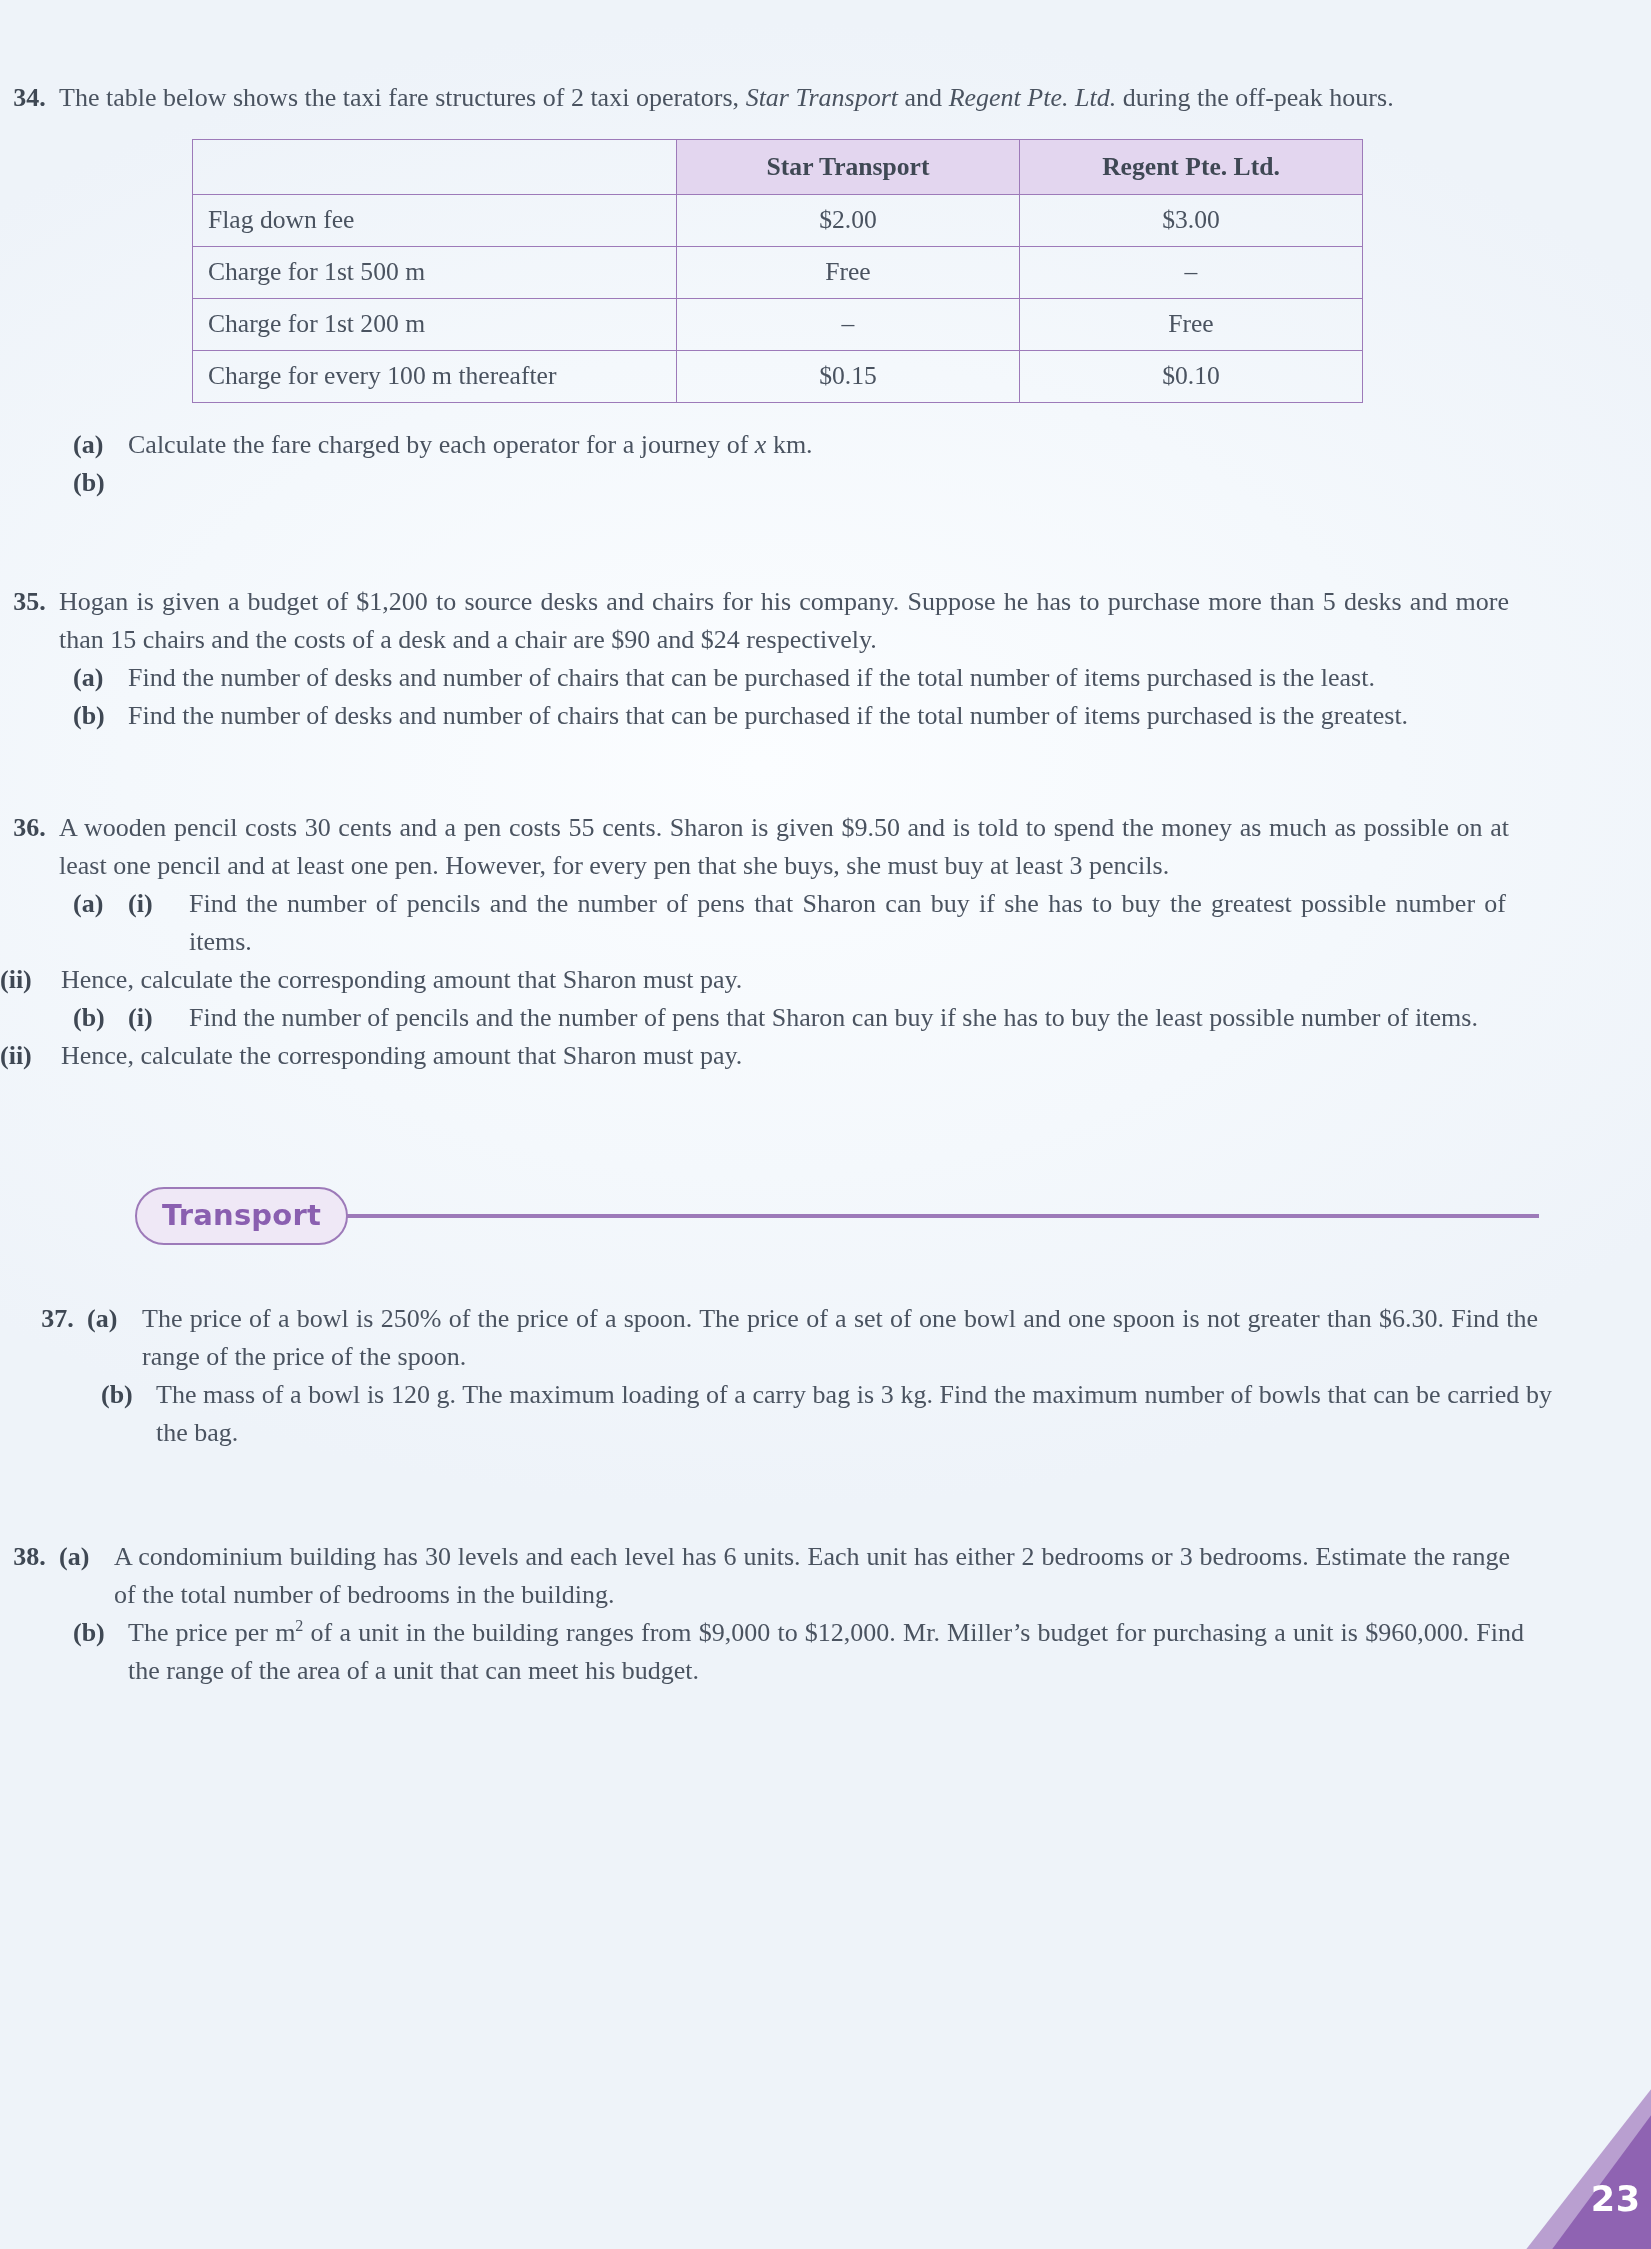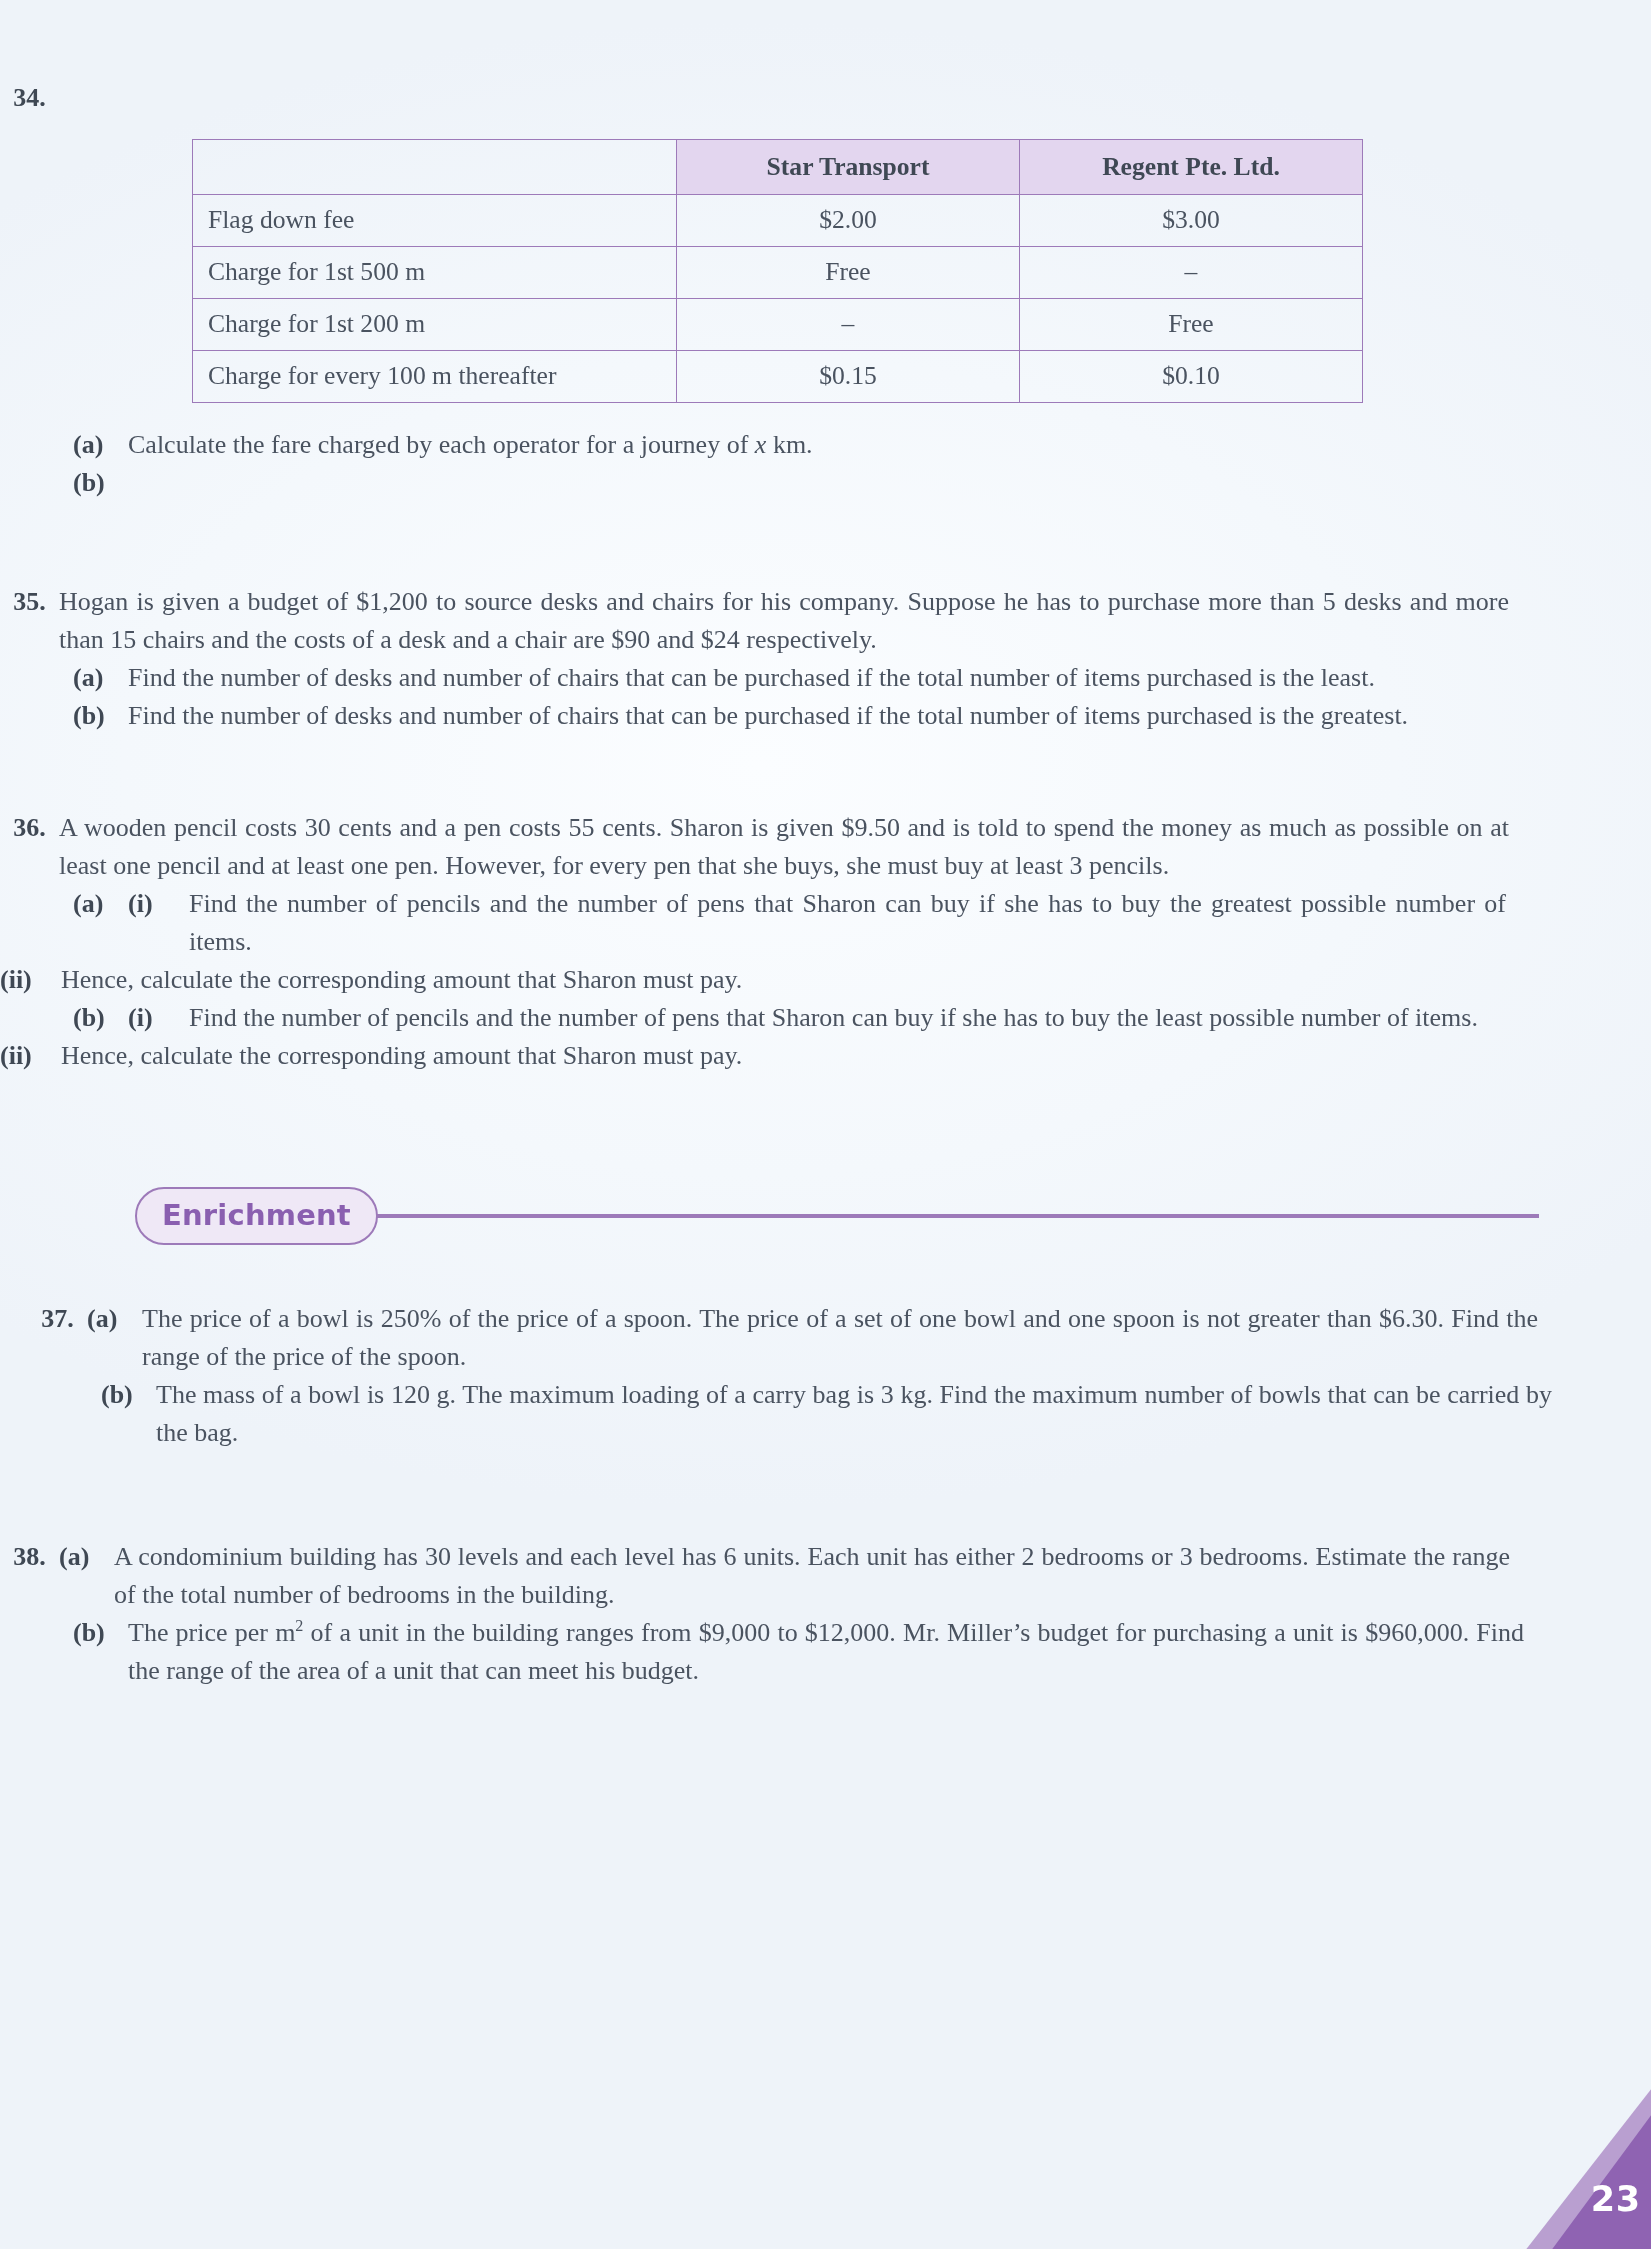--- a/index.html
+++ b/index.html
@@ -189,20 +189,23 @@
 
 <div class="page">
 
   <div class="ghost" style="left:124px; top:446px;">&nbsp;</div>
 
   <div class="content">
 
     <div class="q" style="margin-top:79px;">
       <div class="qrow">
         <div class="qnum">34.</div>
+        <div class="qbody" style="width:1450px; flex:0 0 1450px;">
+          <span>The table below shows the taxi fare structures of 2 taxi operators, </span><span class="it">Star Transport</span><span> and </span><span class="it">Regent Pte. Ltd.</span><span> during the off-peak hours.</span>
+        </div>
       </div>
 
       <table class="fare-table">
         <colgroup>
           <col class="col-label">
             <col class="col-op">
             <col class="col-op">
         </colgroup>
         <thead>
           <tr>
@@ -284,21 +287,21 @@
         <div class="lbl lbl-i">(i)</div>
         <div class="qbody" style="width:1317px; flex:0 0 1317px;">Find the number of pencils and the number of pens that Sharon can buy if she has to buy the least possible number of items.</div>
       </div>
       <div class="sub sub-indent-2">
         <div class="lbl lbl-i">(ii)</div>
         <div class="qbody nojust" style="width:1317px; flex:0 0 1317px;">Hence, calculate the corresponding amount that Sharon must pay.</div>
       </div>
     </div>
 
     <div class="enrich-wrap" style="margin-top:106px; width:1404px;">
-      <div class="enrich-pill">Enrichment</div>
+      <div class="enrich-pill">Transport</div>
       <div class="enrich-line"></div>
     </div>
 
     <div class="q" style="margin-top:48px;margin-left:28px;">
       <div class="sub">
         <div class="qnum">37.</div>
         <div class="lbl lbl-a">(a)</div>
         <div class="qbody" style="width:1396px; flex:0 0 1396px;">The price of a bowl is 250% of the price of a spoon. The price of a set of one bowl and one spoon is not greater than $6.30. Find the range of the price of the spoon.</div>
       </div>
       <div class="sub sub-indent-1">

